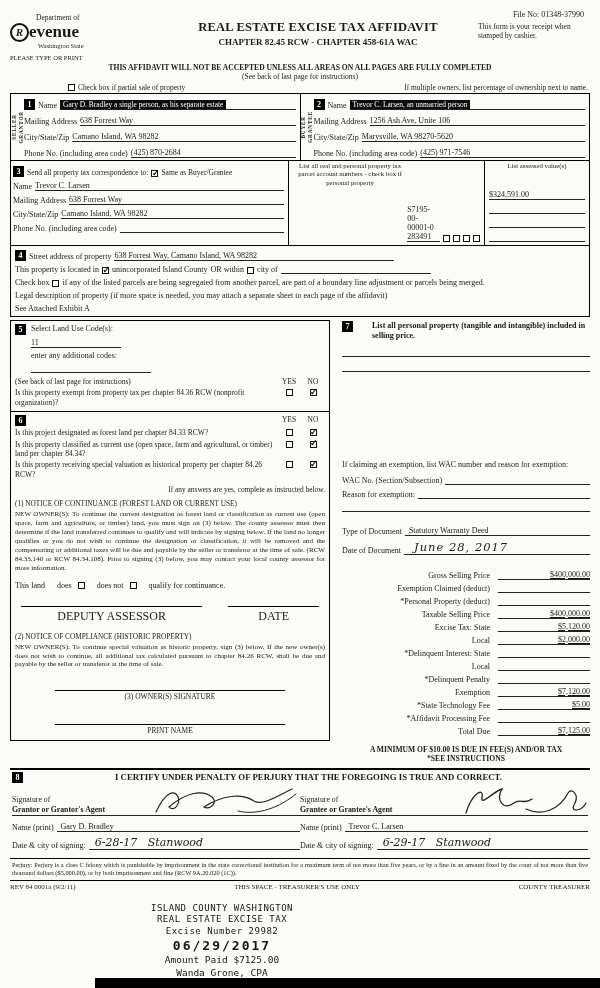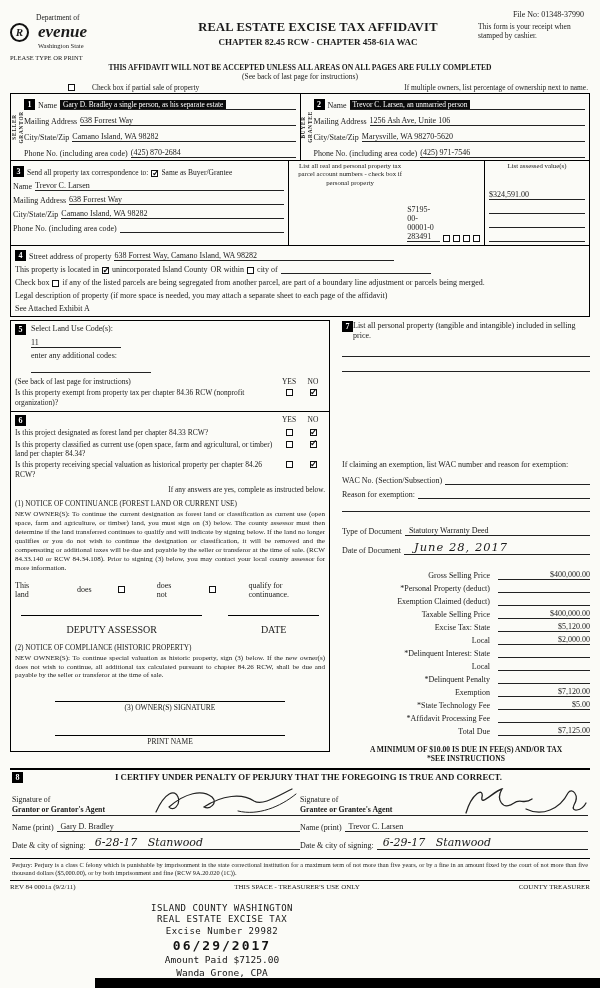--- a/index.html
+++ b/index.html
@@ -9,33 +9,33 @@
           padding:0 10px; }
   .file-no { position:absolute; top:10px; right:16px; font-size:8px; }
 
   .hdr { display:flex; padding-top:13px; align-items:flex-start; }
   .logo { width:148px; flex:none; }
   .logo-dept { font-size:7.5px; margin-left:26px; }
   .logo-line { display:flex; align-items:center; }
   .logo-circle { width:19px; height:19px; border:2.5px solid #111; border-radius:50%;
     display:flex; align-items:center; justify-content:center; font-size:11px; font-weight:bold;
     font-style:italic; flex:none; }
-  .logo-evenue { font-size:17px; font-weight:bold; font-style:italic; margin-left:9px; }
+  .logo-evenue { font-size:17px; font-weight:bold; margin-left:0; }
   .logo-state { font-size:6.5px; margin-left:28px; }
   .please-type { font-size:6.5px; margin-top:5px; }
   .title-block { flex:1; text-align:center; padding-top:7px; }
   .title { font-size:12.5px; font-weight:bold; letter-spacing:0.2px; }
   .subtitle { font-size:9px; font-weight:bold; margin-top:2px; }
   .receipt { width:112px; flex:none; font-size:7.5px; padding-top:9px; line-height:1.25; }
 
   .warning { text-align:center; font-weight:bold; font-size:7.6px; margin-top:2px; }
   .see-back-top { text-align:center; font-size:7.5px; }
   .partial-row { display:flex; justify-content:space-between; font-size:7.4px;
                  margin:2px 2px 1px 58px; align-items:center; }
-  .partial-left { display:flex; align-items:center; gap:17px; }
+  .partial-left { display:flex; align-items:center; gap:3px; }
 
   .cb { display:inline-block; width:7px; height:7px; border:1px solid #111; background:#fff;
         position:relative; vertical-align:-1px; flex:none; }
   .cb.checked::after { content:"\2713"; position:absolute; left:-0.5px; top:-3.5px; font-size:9px;
         font-weight:bold; color:#111; }
   .badge { display:inline-flex; width:11px; height:11px; background:#000; color:#fff;
         align-items:center; justify-content:center; font-size:8px; font-weight:bold; flex:none; }
   .uv { border-bottom:1px solid #222; min-height:10px; }
   .fill { flex:1; }
   .hand { font-family:"DejaVu Serif", serif; font-style:italic; }
@@ -68,21 +68,21 @@
   .rcol { flex:1; padding:1px 0 0 12px; display:flex; flex-direction:column; }
   .yn2 { width:48px; display:flex; flex:none; }
   .yn2 > span { width:24px; text-align:center; }
   .qrow { display:flex; align-items:flex-start; font-size:7.5px; margin-top:2px; }
   .qtext { flex:1; padding-right:2px; line-height:1.25; }
   .para { font-size:7.05px; line-height:1.27; text-align:justify; margin-top:2px; }
   .ptitle { font-size:7.3px; margin-top:5px; }
 
   .finrow { display:flex; align-items:flex-end; min-height:13px; font-size:8px; }
   .finlbl { flex:1; text-align:right; padding-right:8px; }
-  .finval { width:92px; flex:none; text-align:right; border-bottom:1px solid #222; min-height:10px; }
+  .finval { width:92px; flex:none; text-align:right; border-bottom:1px solid #222; min-height:10px;text-decoration:underline; }
 
   .sec8 { border-top:2px solid #000; margin-top:5px; padding:2px 2px 4px; }
   .certify { display:flex; align-items:center; gap:6px; }
   .certify-text { flex:1; text-align:center; font-weight:bold; font-size:8.8px; }
   .sigcols { display:flex; margin-top:3px; }
   .sigcol { flex:1; }
   .sigrow { display:flex; align-items:flex-end; min-height:30px; border-bottom:1px solid #222; position:relative; }
   .siglabel { font-size:7.8px; line-height:1.25; }
   .sig-svg { position:absolute; right:0; bottom:-4px; }
 
@@ -330,49 +330,49 @@
         <div class="qrow">
           <span class="qtext">Is this property receiving special valuation as historical property per chapter 84.26 RCW?</span>
           <span class="yn2">
             <span><span class="cb"></span></span>
             <span><span class="cb checked"></span></span>
           </span>
         </div>
         <div style="margin-top:6px; font-size:7.4px;text-align:right;">If any answers are yes, complete as instructed below.</div>
         <div class="ptitle">(1) NOTICE OF CONTINUANCE (FOREST LAND OR CURRENT USE)</div>
         <div class="para">NEW OWNER(S): To continue the current designation as forest land or classification as current use (open space, farm and agriculture, or timber) land, you must sign on (3) below. The county assessor must then determine if the land transferred continues to qualify and will indicate by signing below. If the land no longer qualifies or you do not wish to continue the designation or classification, it will be removed and the compensating or additional taxes will be due and payable by the seller or transferor at the time of sale. (RCW 84.33.140 or RCW 84.34.108). Prior to signing (3) below, you may contact your local county assessor for more information.</div>
-        <div class="qrow" style="margin-top:8px; font-size:8px; align-items:center;gap:20px;">
+        <div class="qrow" style="margin-top:8px; font-size:8px; align-items:center;">
           <span>This land</span>
           <span style="margin-left:12px;">does</span>
           <span class="cb" style="margin-left:6px;"></span>
           <span style="margin-left:12px;">does not</span>
           <span class="cb" style="margin-left:6px;"></span>
           <span style="margin-left:12px;">qualify for continuance.</span>
         </div>
         <div style="display:flex; gap:26px; margin:16px 6px 0;">
           <span style="flex:2; border-bottom:1px solid #000;"></span>
           <span style="flex:1; border-bottom:1px solid #000;"></span>
         </div>
-        <div style="display:flex; gap:26px; margin:8px 6px 0; font-size:10px;">
+        <div style="display:flex; gap:26px; margin:2px 6px 0; font-size:12px;">
           <span style="flex:2; text-align:center;">DEPUTY ASSESSOR</span>
           <span style="flex:1; text-align:center;">DATE</span>
         </div>
         <div class="ptitle" style="margin-top:8px;">(2) NOTICE OF COMPLIANCE (HISTORIC PROPERTY)</div>
         <div class="para">NEW OWNER(S): To continue special valuation as historic property, sign (3) below. If the new owner(s) does not wish to continue, all additional tax calculated pursuant to chapter 84.26 RCW, shall be due and payable by the seller or transferor at the time of sale.</div>
         <div style="border-bottom:1px solid #000; height:14px; margin:8px 40px 0;"></div>
         <div style="text-align:center; font-size:7.5px; margin-top:1px;">(3) OWNER(S) SIGNATURE</div>
         <div style="border-bottom:1px solid #000; height:16px; margin:8px 40px 0;"></div>
         <div style="text-align:center; font-size:7.5px; margin-top:1px;">PRINT NAME</div>
       </div>
     </div>
 
     <div class="rcol">
       <div class="qrow" style="margin-top:0; font-size:8px;">
         <span class="badge">7</span>
-        <span style="margin-left:0; flex:1; line-height:1.3;">List all personal property (tangible and intangible) included in selling price.</span>
+        <span style="margin-left:19px; flex:1; line-height:1.3;font-weight:bold;">List all personal property (tangible and intangible) included in selling price.</span>
       </div>
       <div class="uv" style="height:15px;"></div>
       <div class="uv" style="height:15px;"></div>
       <div style="height:88px;"></div>
       <div style="line-height:1.35;">If claiming an exemption, list WAC number and reason for exemption:</div>
       <div class="s3row">
         <span>WAC No. (Section/Subsection)</span>
         <span class="uv fill"></span>
       </div>
       <div class="s3row">
@@ -389,25 +389,25 @@
         <span>Date of Document</span>
         <span class="uv fill hand" style="font-size:11.5px; padding-left:10px; letter-spacing:1px;">June 28, 2017</span>
       </div>
       <div style="height:12px;"></div>
 
       <div class="finrow">
           <span class="finlbl">Gross Selling Price</span>
           <span class="finval">$400,000.00</span>
         </div>
       <div class="finrow">
+          <span class="finlbl">Exemption Claimed (deduct)</span>
+          <span class="finval"></span>
+        </div>
+      <div class="finrow">
           <span class="finlbl">*Personal Property (deduct)</span>
-          <span class="finval"></span>
-        </div>
-      <div class="finrow">
-          <span class="finlbl">Exemption Claimed (deduct)</span>
           <span class="finval"></span>
         </div>
       <div class="finrow">
           <span class="finlbl">Taxable Selling Price</span>
           <span class="finval">$400,000.00</span>
         </div>
       <div class="finrow">
           <span class="finlbl">Excise Tax: State</span>
           <span class="finval">$5,120.00</span>
         </div>

